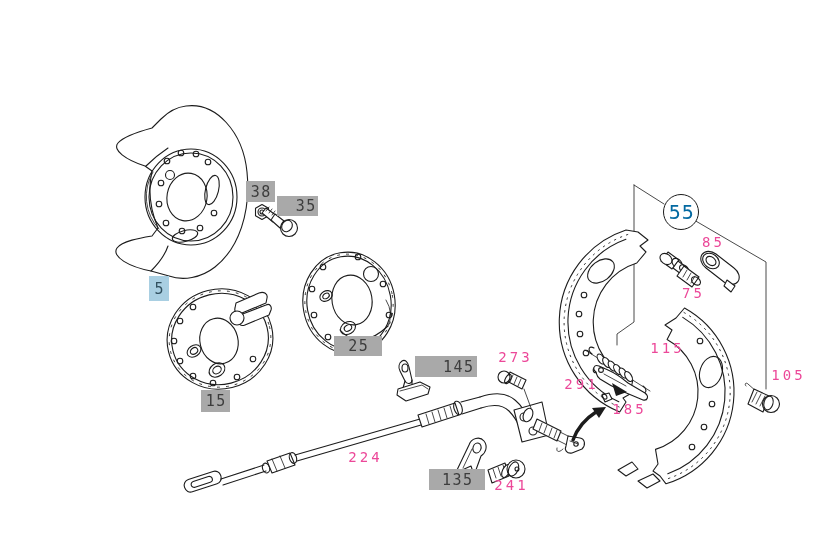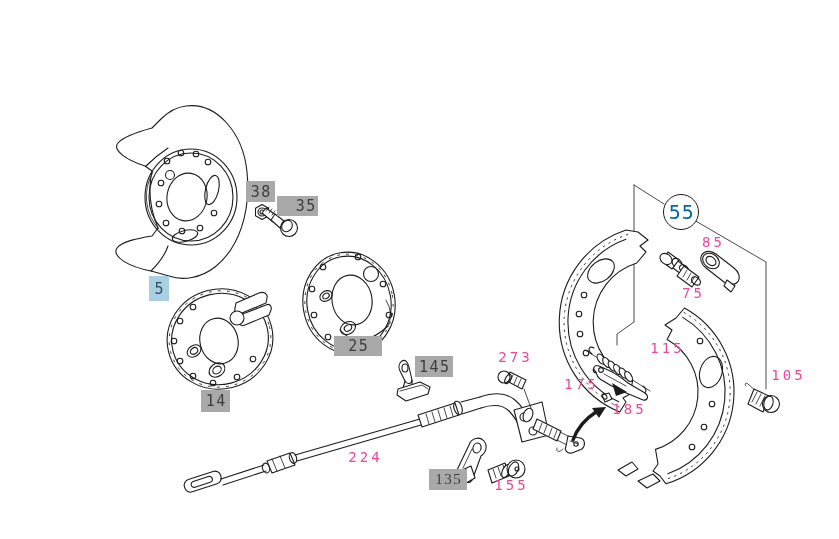--- a/index.html
+++ b/index.html
@@ -276,29 +276,29 @@
     <path class="ln thick" d="M573,440 C577,429 585,419 596,412"></path>
     <polygon class="dark" points="606,407 592,408 599,418"></polygon>
   </g>
 
 </svg>
 
 <div class="labels">
   <div class="lbl gray" style="left:246px;top:181px;width:29px;height:21px;">38</div>
   <div class="lbl gray" style="left:277px;top:196px;width:25px;height:20px;padding-left:16px;">35</div>
   <div class="lbl blue" style="left:149px;top:276px;width:20px;height:25px;">5</div>
-  <div class="lbl gray" style="left:201px;top:390px;width:29px;height:22px;">14</div>
+  <div class="lbl gray" style="left:201px;top:390px;width:29px;height:22px;">15</div>
   <div class="lbl gray" style="left:334px;top:336px;width:48px;height:20px;">25</div>
-  <div class="lbl gray" style="left:415px;top:356px;width:38px;height:21px;">145</div>
-  <div class="lbl gray" style="left:429px;top:469px;width:38px;height:21px;font-family:Liberation Serif, serif;">135</div>
+  <div class="lbl gray" style="left:415px;top:356px;width:38px;height:21px;padding-left:24px;">145</div>
+  <div class="lbl gray" style="left:429px;top:469px;width:56px;height:21px;">135</div>
   <div class="lbl plain" style="left:492px;top:348px;width:44px;height:18px;">273</div>
   <div class="lbl plain" style="left:342px;top:448px;width:44px;height:18px;">224</div>
-  <div class="lbl plain" style="left:488px;top:476px;width:44px;height:18px;">155</div>
+  <div class="lbl plain" style="left:488px;top:476px;width:44px;height:18px;">241</div>
   <div class="lbl circled" style="left:663px;top:194px;width:34px;height:34px;">55</div>
   <div class="lbl plain" style="left:696px;top:233px;width:32px;height:18px;">85</div>
   <div class="lbl plain" style="left:656px;top:284px;width:32px;height:18px;margin-left:20px;">75</div>
   <div class="lbl plain" style="left:646px;top:339px;width:40px;height:18px;">115</div>
-  <div class="lbl plain" style="left:560px;top:375px;width:40px;height:18px;">175</div>
+  <div class="lbl plain" style="left:560px;top:375px;width:40px;height:18px;">291</div>
   <div class="lbl plain" style="left:608px;top:400px;width:40px;height:18px;">185</div>
   <div class="lbl plain" style="left:765px;top:366px;width:44px;height:18px;">105</div>
 </div>
 
 </div>
 
 </body></html>

